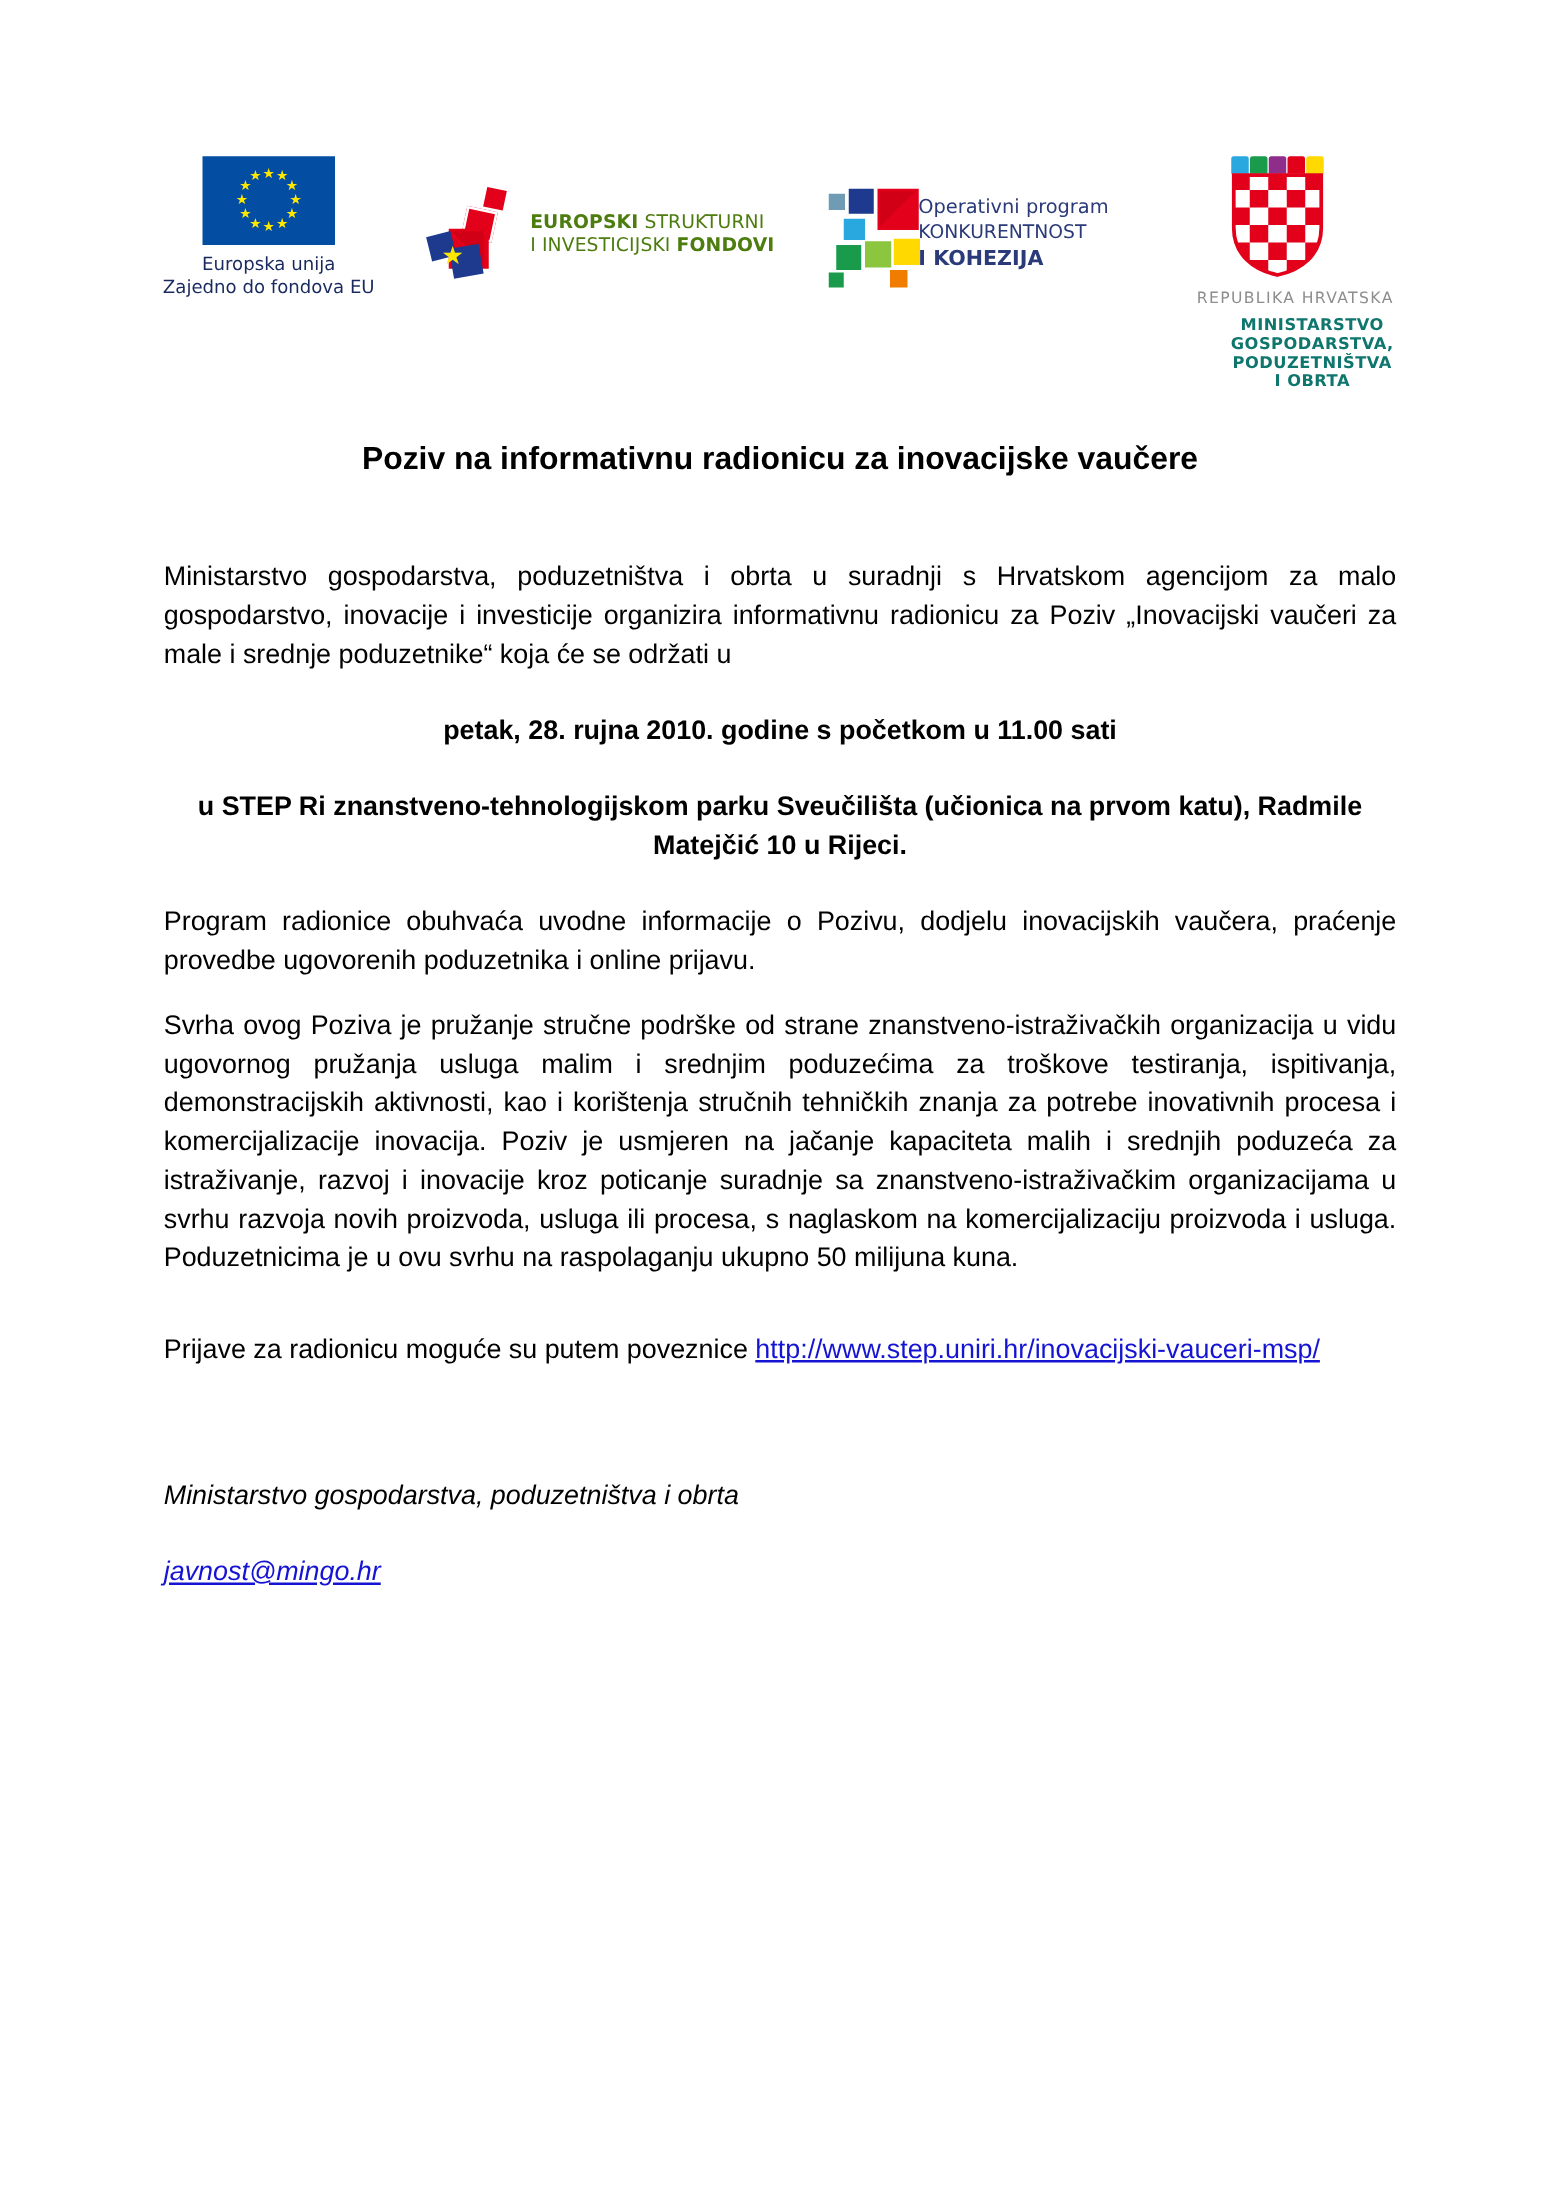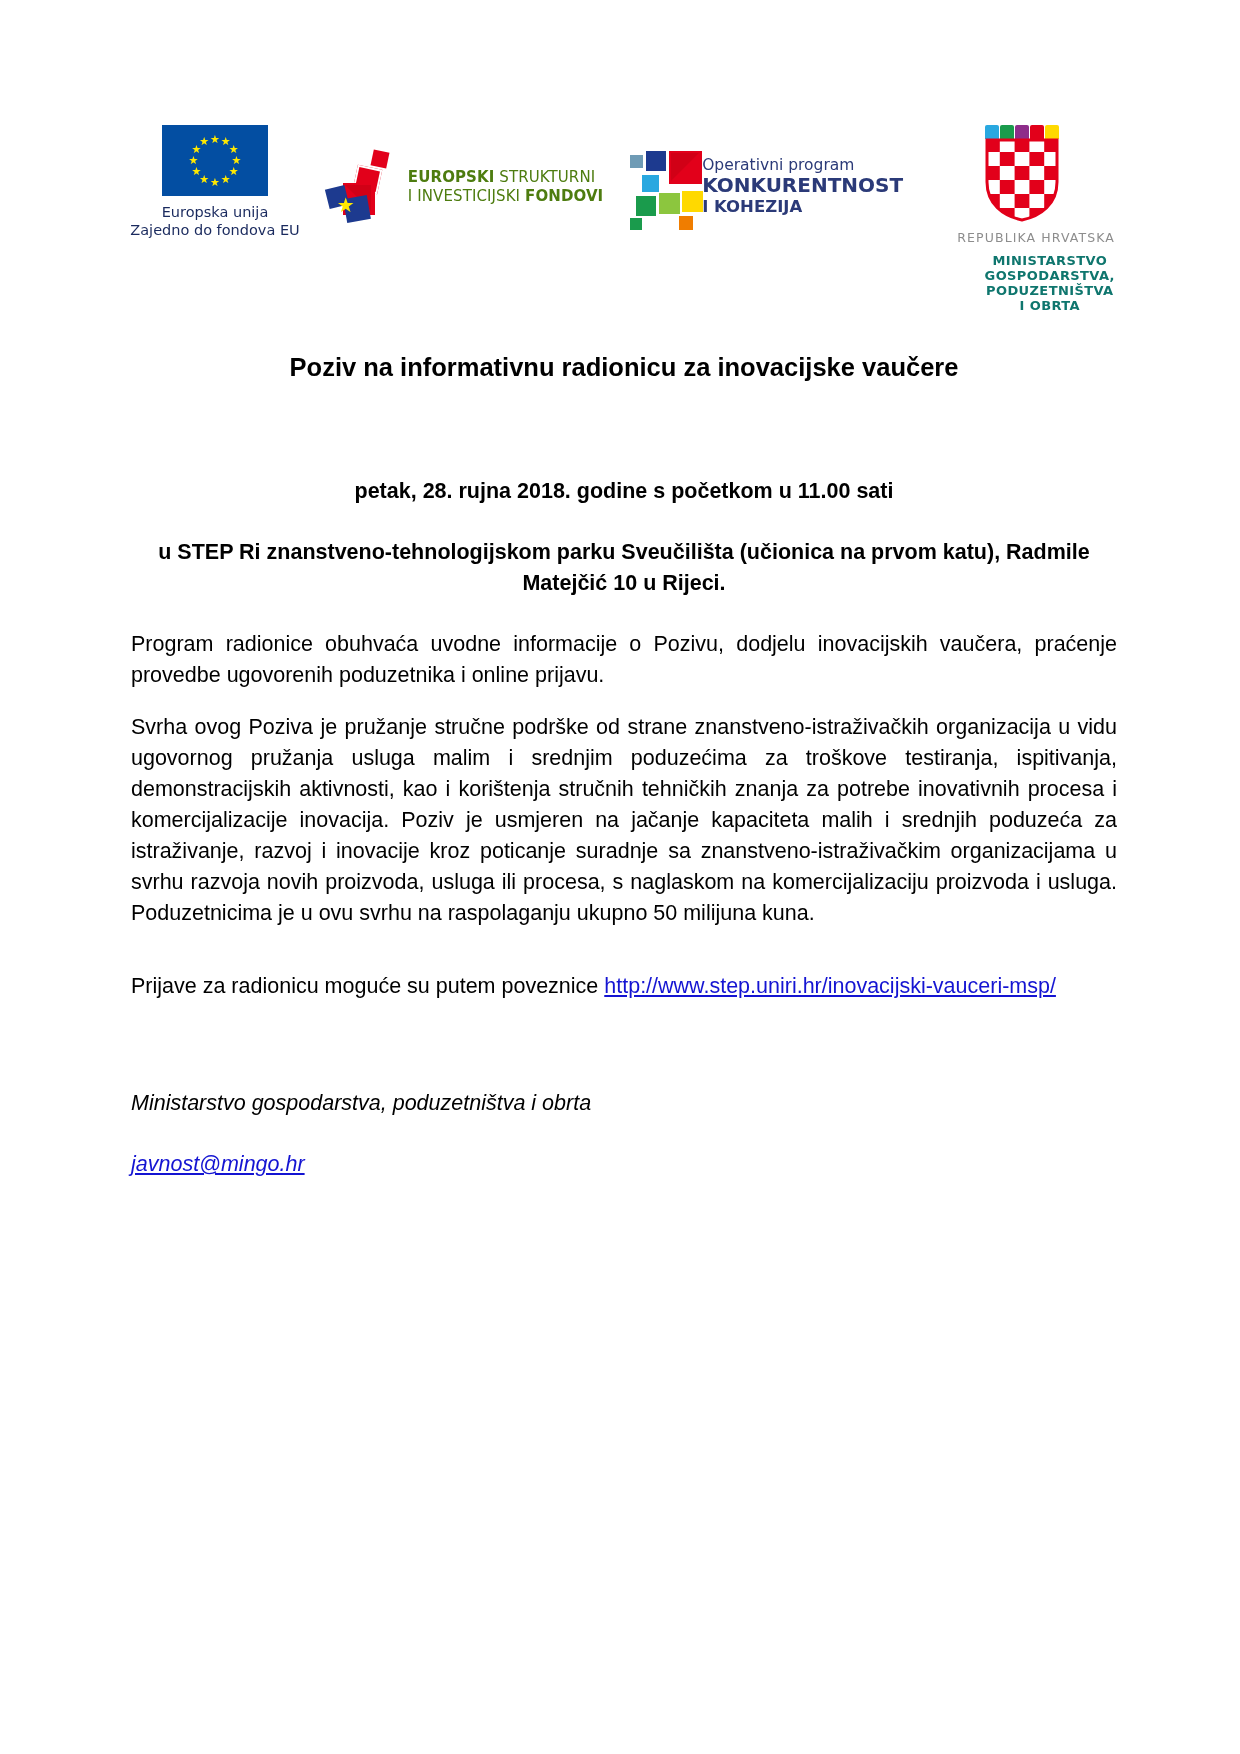--- a/index.html
+++ b/index.html
@@ -98,21 +98,21 @@
     position: relative;
     width: 72px;
     height: 74px;
     flex: 0 0 auto;
   }
   .opk-text {
     font-family: "DejaVu Sans", sans-serif;
     color: #2b3a78;
   }
   .opk-l1 { font-size: 15.5px; line-height: 20px; white-space: nowrap; }
-  .opk-l2 { font-size: 20px; line-height: 21px; font-weight: bold; white-space: nowrap; }
+  .opk-l2 { font-size: 15px; line-height: 21px; font-weight: normal; white-space: nowrap; }
   .opk-l3 { font-size: 16.5px; line-height: 21px; font-weight: bold; white-space: nowrap; }
 
   
   .hr-logo { width: 185px; padding-top: 0px; align-items: flex-end; }
   .hr-crown {
     width: 74px;
     height: 14px;
     margin: 0 auto;
     position: relative;
   }
@@ -316,24 +316,25 @@
     </div>
 
   </div>
 
   <div class="doc">
 
     <h1 class="title">Poziv na informativnu radionicu za inovacijske vaučere</h1>
 
     <div class="gap-lg"></div>
 
+    <p class="para">Ministarstvo gospodarstva, poduzetništva i obrta u suradnji s Hrvatskom agencijom za malo gospodarstvo, inovacije i investicije organizira informativnu radionicu za Poziv „Inovacijski vaučeri za male i srednje poduzetnike“ koja će se održati u</p>
 
     <div class="gap-md"></div>
 
-    <p class="center-bold">petak, 28. rujna 2018. godine s početkom u 11.00 sati</p>
+    <p class="center-bold">petak, 28. rujna 2010. godine s početkom u 11.00 sati</p>
 
     <div class="gap-md"></div>
 
     <p class="center-bold">u STEP Ri znanstveno-tehnologijskom parku Sveučilišta (učionica na prvom katu), Radmile Matejčić 10 u Rijeci.</p>
 
     <div class="gap-md"></div>
 
     <p class="para">Program radionice obuhvaća uvodne informacije o Pozivu, dodjelu inovacijskih vaučera, praćenje provedbe ugovorenih poduzetnika i online prijavu.</p>
 
     <div class="gap-sm"></div>

